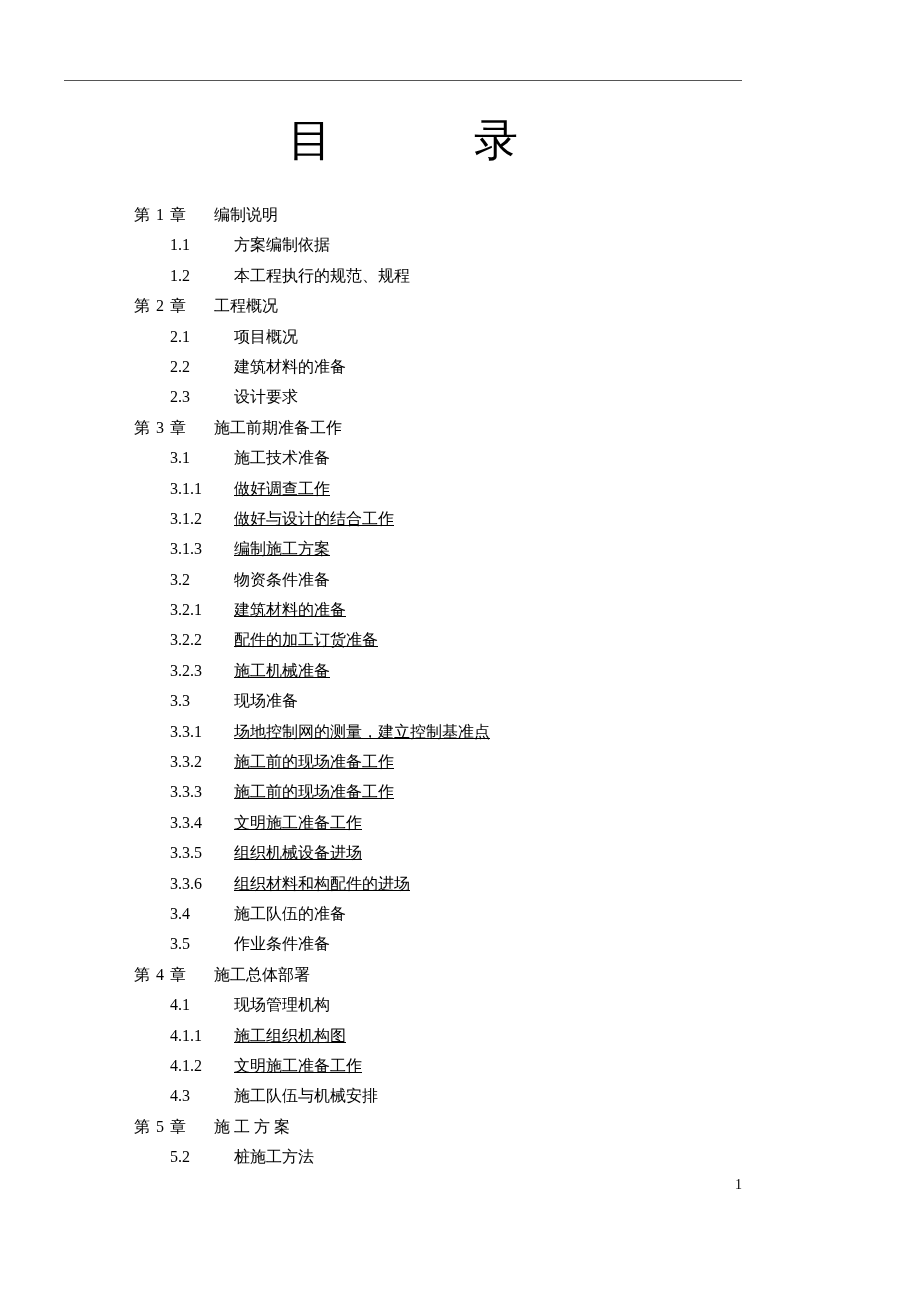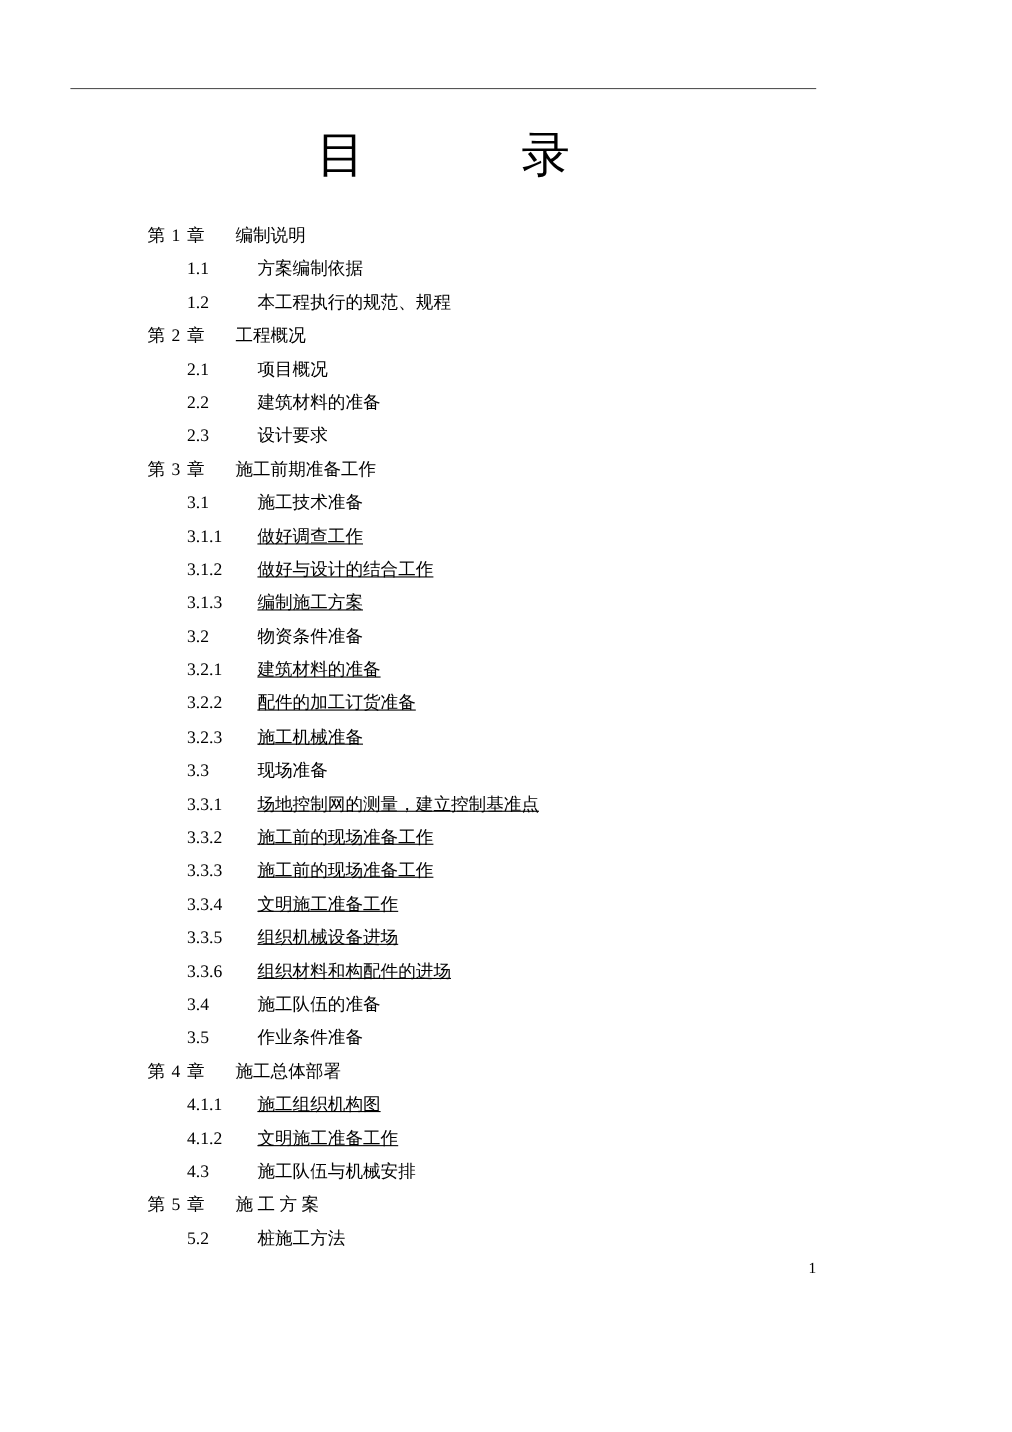--- a/index.html
+++ b/index.html
@@ -102,20 +102,21 @@
       <div class="toc-sub"><span class="num">3.3</span><span>现场准备</span></div>
       <div class="toc-subsub"><span class="num">3.3.1</span><span>场地控制网的测量，建立控制基准点</span></div>
       <div class="toc-subsub"><span class="num">3.3.2</span><span>施工前的现场准备工作</span></div>
       <div class="toc-subsub"><span class="num">3.3.3</span><span>施工前的现场准备工作</span></div>
       <div class="toc-subsub"><span class="num">3.3.4</span><span>文明施工准备工作</span></div>
       <div class="toc-subsub"><span class="num">3.3.5</span><span>组织机械设备进场</span></div>
       <div class="toc-subsub"><span class="num">3.3.6</span><span>组织材料和构配件的进场</span></div>
       <div class="toc-sub"><span class="num">3.4</span><span>施工队伍的准备</span></div>
       <div class="toc-sub"><span class="num">3.5</span><span>作业条件准备</span></div>
       <div class="toc-chapter"><span class="num">第 4 章</span><span>施工总体部署</span></div>
+      <div class="toc-sub"><span class="num">4.1</span><span>现场管理机构</span></div>
       <div class="toc-subsub"><span class="num">4.1.1</span><span>施工组织机构图</span></div>
       <div class="toc-subsub"><span class="num">4.1.2</span><span>文明施工准备工作</span></div>
       <div class="toc-sub"><span class="num">4.3</span><span>施工队伍与机械安排</span></div>
       <div class="toc-chapter"><span class="num">第 5 章</span><span>施 工 方 案</span></div>
       <div class="toc-sub"><span class="num">5.2</span><span>桩施工方法</span></div>
     </div>
 
   <div class="pagenum">1</div>
 
 </div>

